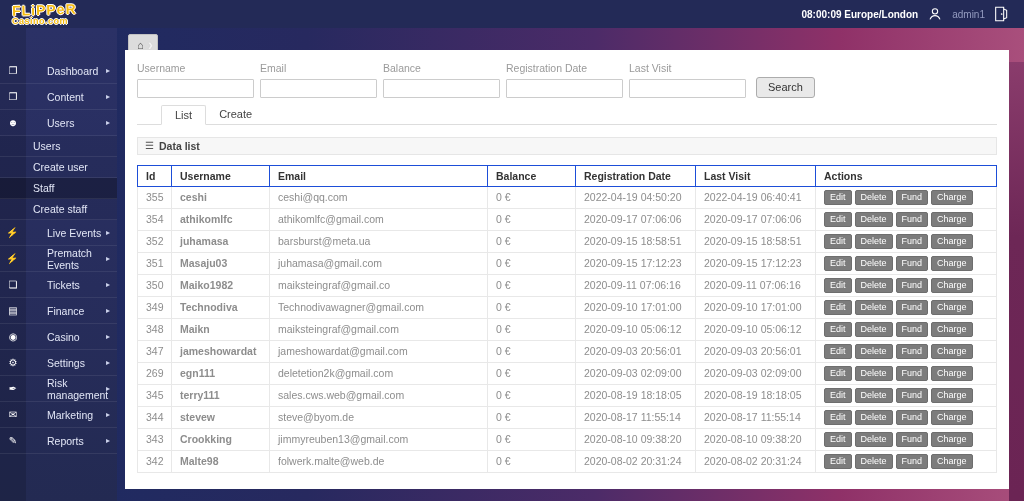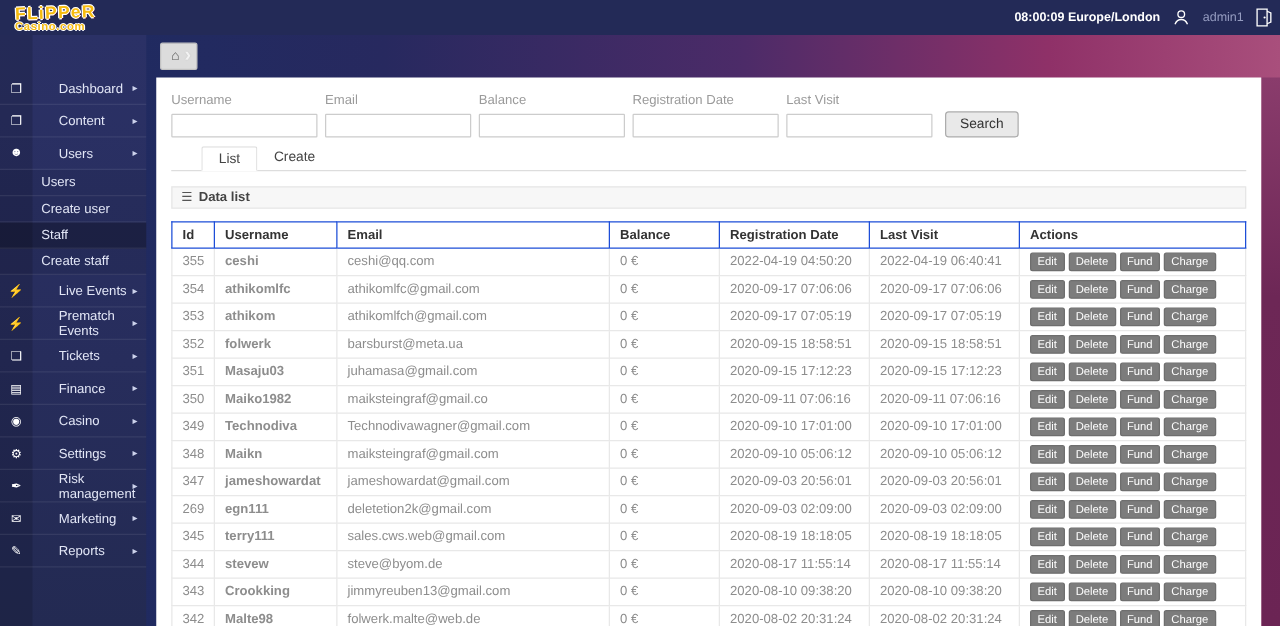--- a/index.html
+++ b/index.html
@@ -9,21 +9,21 @@
     background:linear-gradient(90deg,#1c2b61 0%,#27295f 30%,#4c2b68 58%,#8f3168 82%,#a94f7c 100%); }
 
   
   .header { position:absolute; left:0; top:0; width:1024px; height:28px;
     background:var(--header-bg,#232a57); z-index:10; display:flex; align-items:center; }
   .logo { width:117px; padding-left:12px; line-height:1; cursor:pointer; }
   .logo-line1 { font-size:14px; font-weight:800; letter-spacing:1px; color:var(--logo-gold,#f6bb0f);
     text-shadow:-1px 0 #fff,1px 0 #fff,0 -1px #fff,0 1px #fff,1px 1px 0 #402; transform:rotate(-2deg); }
   .logo-line2 { font-size:9px; font-weight:800; letter-spacing:.5px; color:var(--logo-gold,#f6bb0f);
     text-shadow:-1px 0 #fff,1px 0 #fff,0 -1px #fff,0 1px #fff; margin-top:1px; }
-  .header-right { margin-left:auto; display:flex; align-items:center; gap:9px; padding-right:6px; }
+  .header-right { margin-left:auto; display:flex; align-items:center; gap:9px; padding-right:16px; }
   .clock { color:#fff; font-size:10px; font-weight:bold; }
   .admin-name { color:#959cc0; font-size:10px; }
   .hicon { display:flex; align-items:center; }
 
   
   .subheader { position:absolute; left:0; top:28px; width:1024px; height:34px; z-index:3; }
   .collapse-btn { position:absolute; left:99px; top:8px; width:17px; height:17px; border-radius:50%;
     background:#efefef; border:1px solid #cfcfcf; color:#555; font-size:11px; line-height:14px;
     text-align:center; cursor:pointer; z-index:6; }
   .home-btn { position:absolute; left:128px; top:6px; height:22px; background:#dcdcdc;
@@ -42,21 +42,21 @@
   .nav-item { position:relative; display:flex; align-items:center; cursor:pointer;
     border-bottom:1px solid rgba(255,255,255,0.08); color:#e2e6f6; }
   .nav-item.main { height:26px; font-size:10.5px; }
   .nav-item.sub { height:21px; font-size:10.5px; padding-left:33px; background:rgba(0,0,0,0.06); }
   .nav-item.sub.active { background:rgba(0,0,0,0.30); }
   .nav-icon { width:26px; text-align:center; font-size:10px; color:#fff; flex:none; }
   .nav-item.main .nav-label { margin-left:21px; }
   .nav-arrow { position:absolute; right:7px; font-size:8px; color:#cdd3ec; }
 
   
-  .content { position:absolute; left:125px; top:62px; width:884px; height:439px;
+  .content { position:absolute; left:125px; top:50px; width:884px; height:439px;
     background:#fff; z-index:4; padding:12px; overflow:hidden; }
 
   .filters { display:flex; align-items:flex-end; }
   .field { width:117px; margin-right:6px; }
   .field label { display:block; font-size:10.5px; color:#9a9a9a; margin-bottom:4px; }
   .field input { width:100%; height:19px; border:1px solid #ccc; border-radius:1px;
     font-size:11px; padding:0 4px; color:#333; }
   .search-btn { height:21px; margin-left:4px; padding:0 11px; background:#e9e9e9;
     border:1px solid #acacac; border-radius:3px; font-size:11px; color:#333; cursor:pointer;
     font-family:inherit; }
@@ -250,31 +250,22 @@
         <tr>
           <td class="col-id">354</td>
           <td class="col-username">athikomlfc</td>
           <td class="col-email">athikomlfc@gmail.com</td>
           <td class="col-balance">0 €</td>
           <td class="col-registration_date">2020-09-17 07:06:06</td>
           <td class="col-last_visit">2020-09-17 07:06:06</td>
           <td class="col-actions"><button class="act-btn">Edit</button><button class="act-btn">Delete</button><button class="act-btn">Fund</button><button class="act-btn">Charge</button></td>
         </tr>
         <tr>
-          <td class="col-id">353</td>
-          <td class="col-username">athikom</td>
-          <td class="col-email">athikomlfch@gmail.com</td>
-          <td class="col-balance">0 €</td>
-          <td class="col-registration_date">2020-09-17 07:05:19</td>
-          <td class="col-last_visit">2020-09-17 07:05:19</td>
-          <td class="col-actions"><button class="act-btn">Edit</button><button class="act-btn">Delete</button><button class="act-btn">Fund</button><button class="act-btn">Charge</button></td>
-        </tr>
-        <tr>
           <td class="col-id">352</td>
-          <td class="col-username">folwerk</td>
+          <td class="col-username">juhamasa</td>
           <td class="col-email">barsburst@meta.ua</td>
           <td class="col-balance">0 €</td>
           <td class="col-registration_date">2020-09-15 18:58:51</td>
           <td class="col-last_visit">2020-09-15 18:58:51</td>
           <td class="col-actions"><button class="act-btn">Edit</button><button class="act-btn">Delete</button><button class="act-btn">Fund</button><button class="act-btn">Charge</button></td>
         </tr>
         <tr>
           <td class="col-id">351</td>
           <td class="col-username">Masaju03</td>
           <td class="col-email">juhamasa@gmail.com</td>

